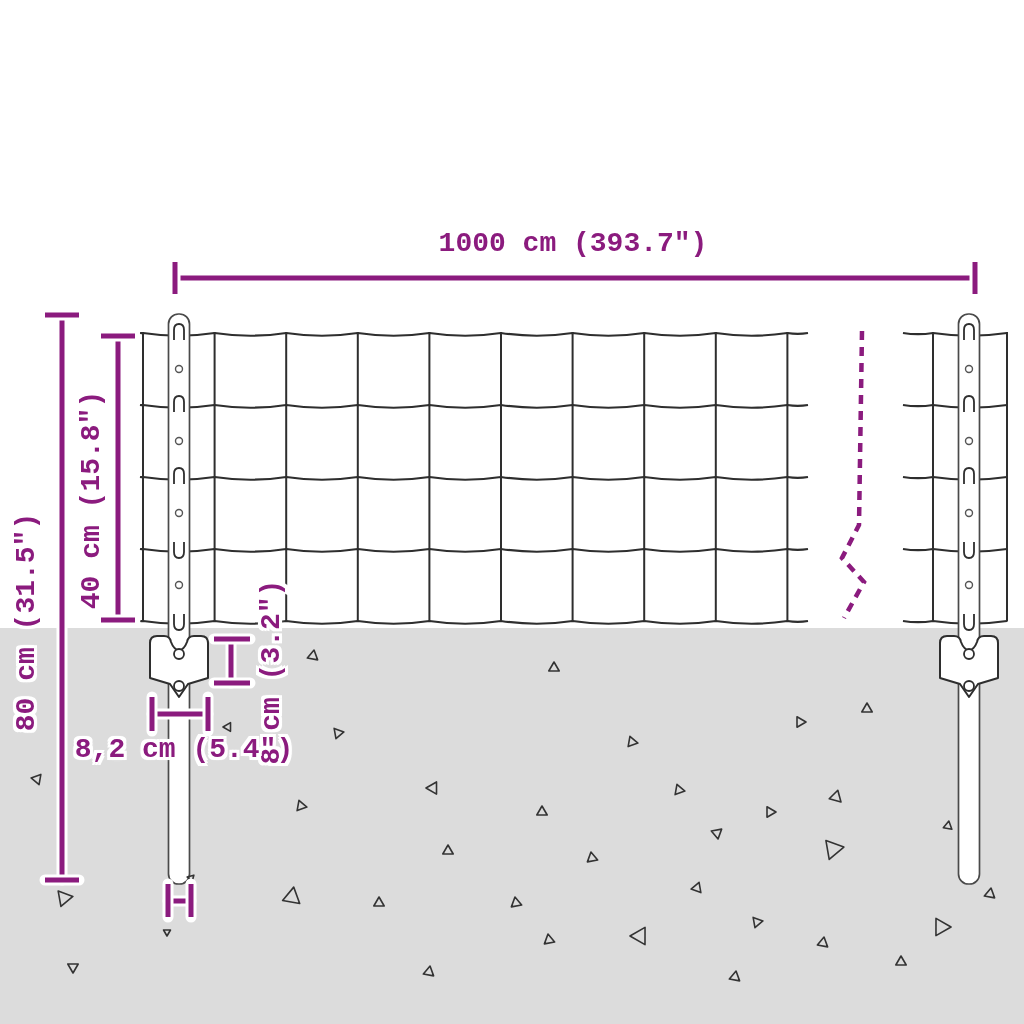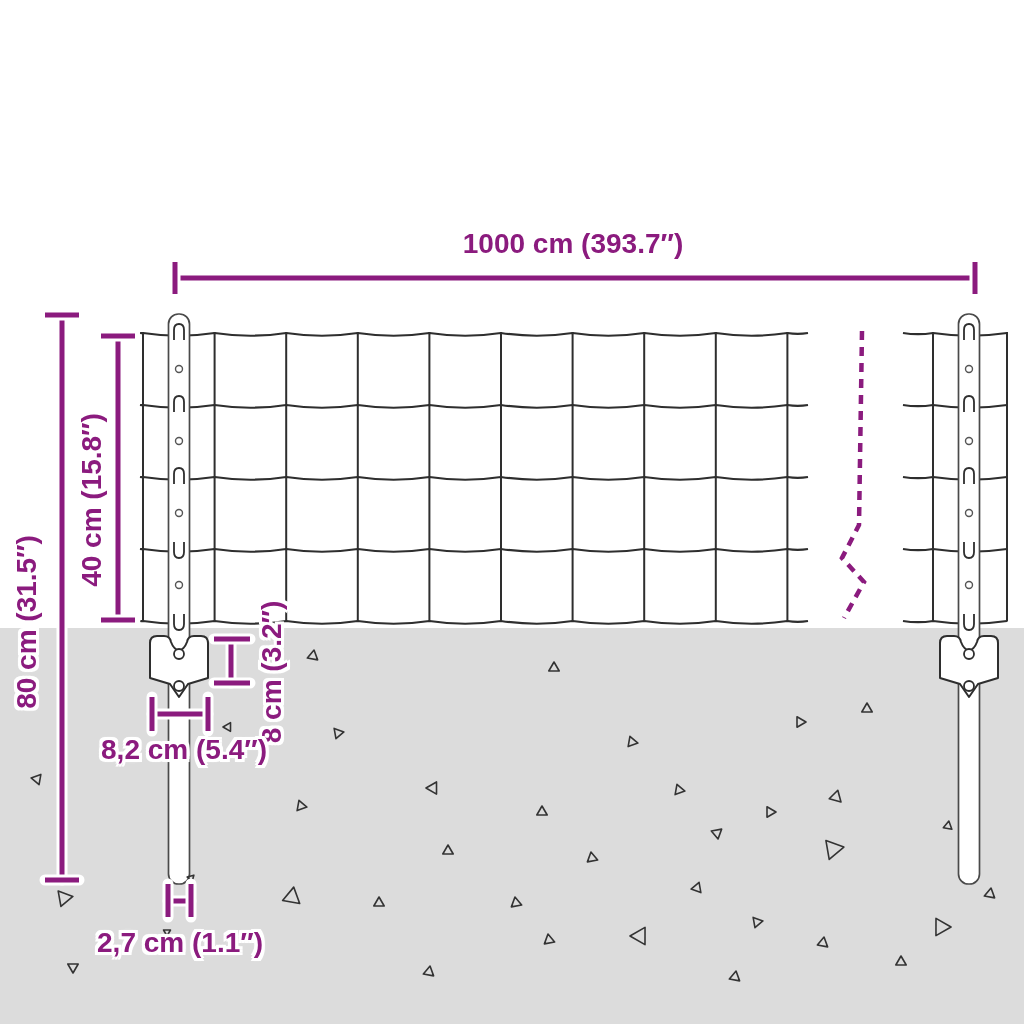--- a/index.html
+++ b/index.html
@@ -1,18 +1,18 @@
 <!DOCTYPE html>
 <html style="--accent: #8B1B7E; --ground: #DCDCDC;"><head>
 <meta charset="utf-8">
 <style>
   html,body{margin:0;padding:0;background:#fff;}
   .canvas{
     position:relative;width:1024px;height:1024px;background:#ffffff;
-    font-family:Liberation Sans, sans-serif;overflow:hidden;
+    font-family:Liberation Mono, monospace;overflow:hidden;
   }
   .ground{
     position:absolute;left:0;top:628px;width:1024px;height:396px;
     background:var(--ground,#dcdcdc);
   }
   svg.layer{position:absolute;left:0;top:0;}
   .dim-label{
     position:absolute;
     color:var(--accent,#8b1b7e);
     font-weight:700;font-size:28px;line-height:1;white-space:nowrap;
@@ -174,14 +174,13 @@
         <line x1="191" y1="884" x2="191" y2="917" stroke="#fff" stroke-width="11" stroke-linecap="round"></line>
         <line x1="191" y1="884" x2="191" y2="917" stroke="#8B1B7E" stroke-width="5" stroke-linecap="butt"></line>
       </g>
   </svg>
 
   <div class="dim-label" style="left:573px;top:244px;">1000 cm (393.7″)</div>
   <div class="dim-label vert" style="left:92px;top:500px;">40 cm (15.8″)</div>
   <div class="dim-label vert" style="left:27px;top:622px;">80 cm (31.5″)</div>
   <div class="dim-label vert" style="left:272px;top:672px;">8 cm (3.2″)</div>
   <div class="dim-label" style="left:184px;top:750px;">8,2 cm (5.4″)</div>
-  <div class="dim-label" style="left:180px;top:943px;">2,7 cm (1.1″)</div>
 </div>
 
 </body></html>

